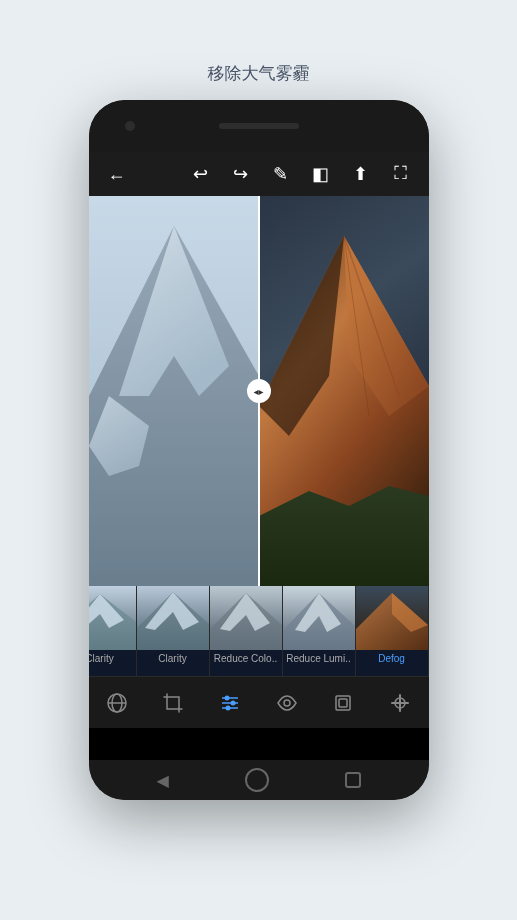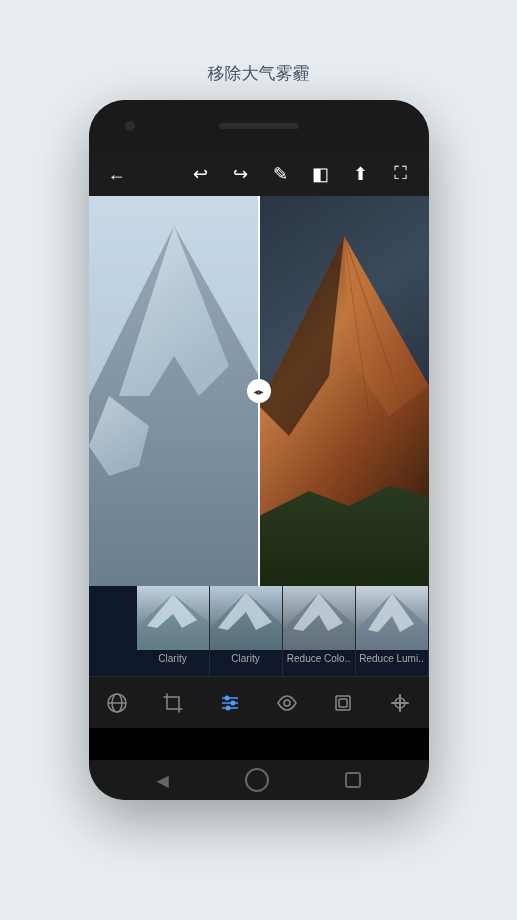--- a/index.html
+++ b/index.html
@@ -509,20 +509,40 @@
               </linearGradient>
             </defs>
             <rect width="72" height="64" fill="url(#tc3)"></rect>
             <polygon points="0,44 36,7 72,40 72,64 0,64" fill="#708090" opacity="0.7"></polygon>
             <polygon points="12,44 36,7 58,38 44,46 36,30 22,46" fill="#d0dce4" opacity="0.8"></polygon>
           </svg>
         </div>
         <div class="filter-label">Reduce Lumi..</div>
       </div>
 
+      <div class="filter-item active">
+        <div class="filter-thumb thumb-defog">
+          <svg viewBox="0 0 72 64" width="72" height="64">
+            <defs>
+              <linearGradient id="tc5" x1="0" y1="0" x2="0" y2="1">
+                <stop offset="0%" stop-color="#3a4a5a"></stop>
+                <stop offset="100%" stop-color="#2a1a0a"></stop>
+              </linearGradient>
+              <linearGradient id="tc5r" x1="0" y1="0" x2="1" y2="1">
+                <stop offset="0%" stop-color="#c07840"></stop>
+                <stop offset="100%" stop-color="#5a3015"></stop>
+              </linearGradient>
+            </defs>
+            <rect width="72" height="64" fill="url(#tc5)"></rect>
+            <polygon points="0,43 36,7 72,39 72,64 0,64" fill="url(#tc5r)" opacity="0.9"></polygon>
+            <polygon points="36,7 72,39 55,46 36,28" fill="#d08040" opacity="0.6"></polygon>
+          </svg>
+        </div>
+        <div class="filter-label active-label">Defog</div>
+      </div>
 
     </div>
 
     <div class="bottom-toolbar">
 
       <div class="bottom-icon">
         <svg width="22" height="22" viewBox="0 0 22 22" fill="none">
           <circle cx="11" cy="11" r="9" stroke="#888" stroke-width="1.5" fill="none"></circle>
           <ellipse cx="11" cy="11" rx="5" ry="9" stroke="#888" stroke-width="1.5" fill="none"></ellipse>
           <line x1="2" y1="11" x2="20" y2="11" stroke="#888" stroke-width="1.5"></line>

